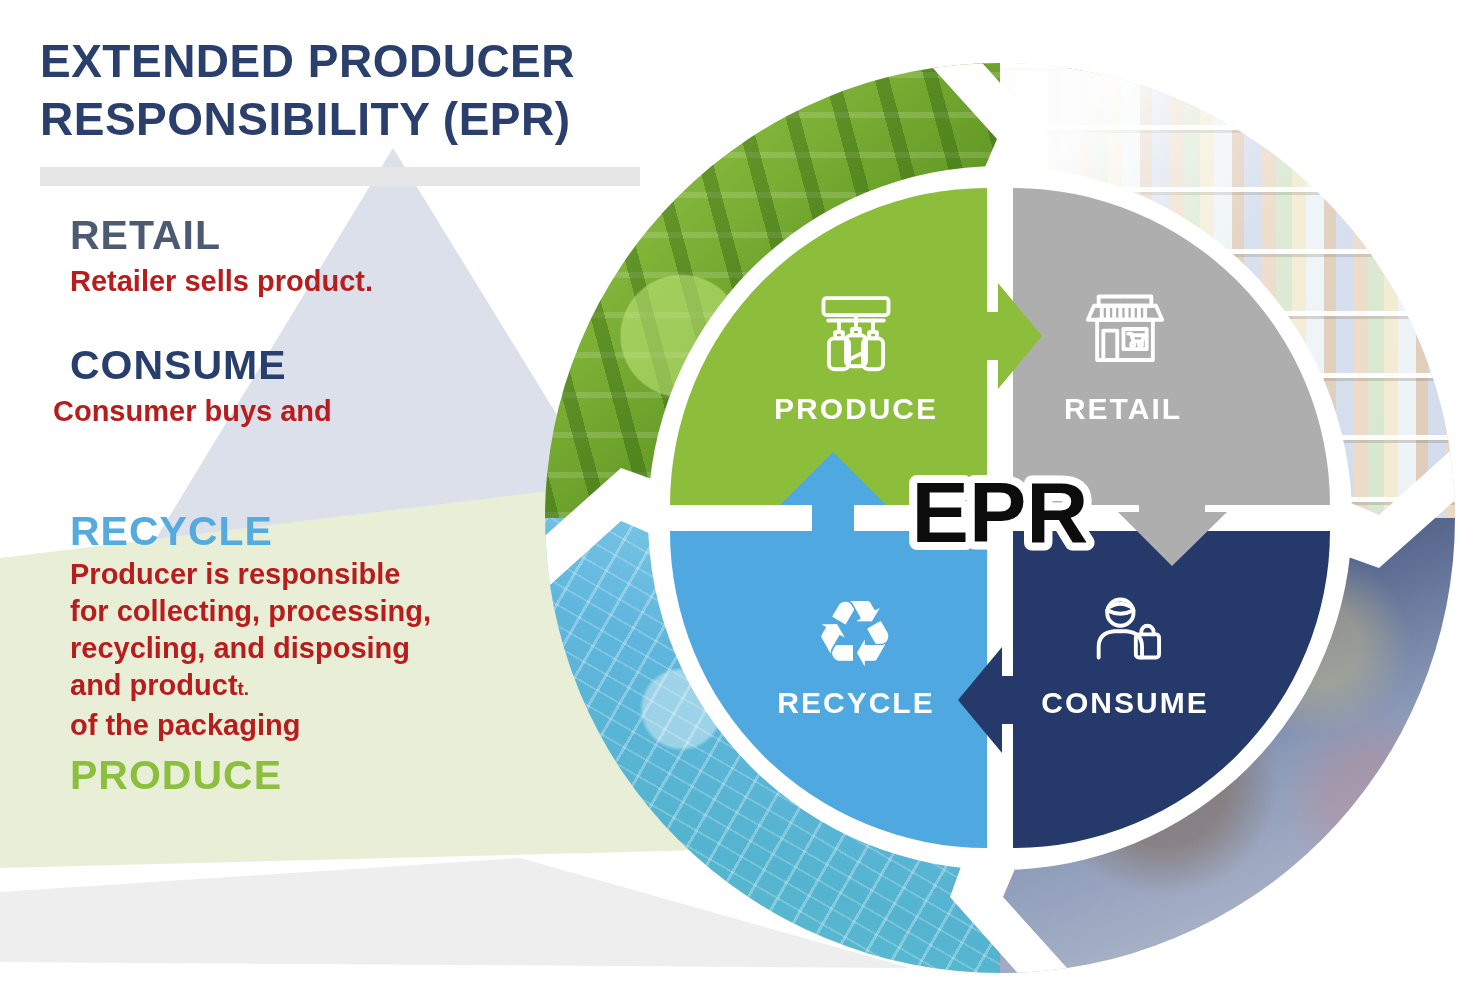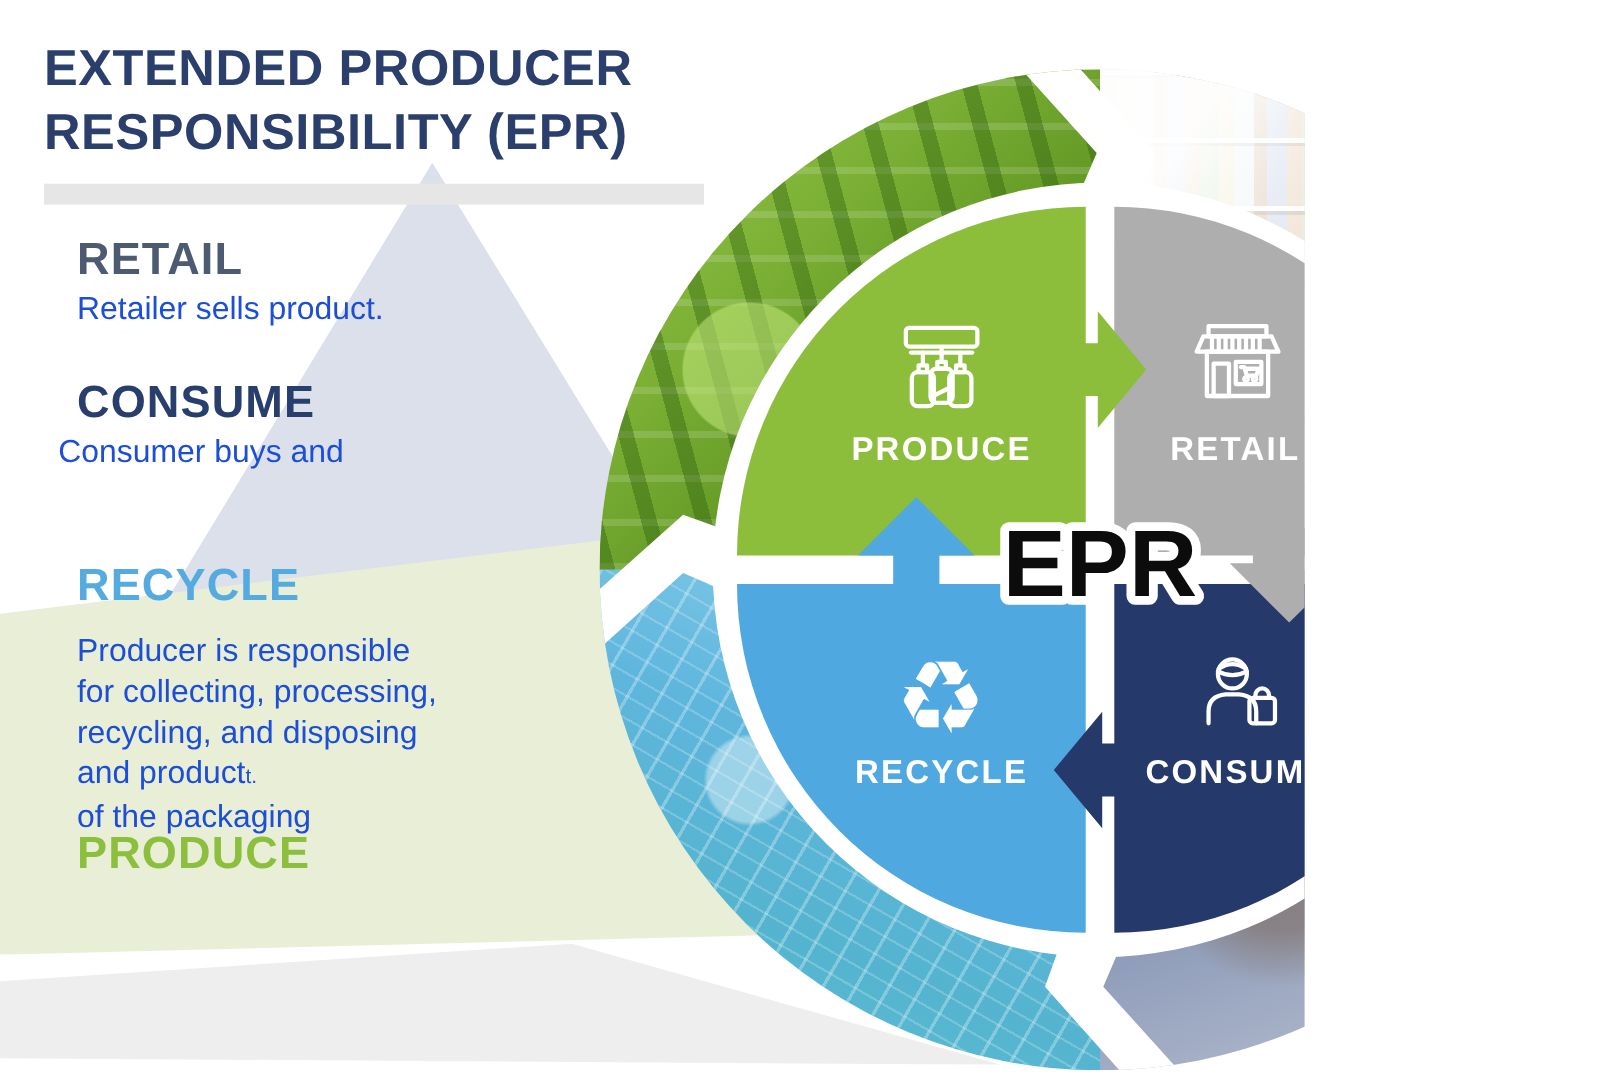--- a/index.html
+++ b/index.html
@@ -1,30 +1,30 @@
 <!DOCTYPE html>
 <html><head>
 <meta charset="utf-8">
 <style>
   html,body{margin:0;padding:0;background:#fff;}
   #canvas{
-    position:relative;width:1186px;height:982px;overflow:hidden;background:#fff;
+    position:relative;width:1474px;height:982px;overflow:hidden;background:#fff;
     font-family:"Liberation Sans",sans-serif;
   }
   .abs{position:absolute;}
   
   .bg-shape{position:absolute;inset:0;}
   #bg-triangle{background:#dce0ea;clip-path:polygon(393px 148px,55px 705px,735px 705px);}
   #bg-band-green{background:#e9efd7;clip-path:polygon(0 558px,900px 448px,900px 845px,0 868px);}
   #bg-band-gray{background:#eeeeee;clip-path:polygon(0 892px,520px 858px,910px 968px,0 962px);}
   
   #title{left:40px;top:32px;font-size:46px;line-height:58px;font-weight:800;letter-spacing:.5px;}
   #title-underline{left:40px;top:167px;width:600px;height:19px;background:#e6e6e6;}
   .section-h{font-size:41px;font-weight:800;letter-spacing:1px;}
-  .section-body{font-size:29px;line-height:38px;font-weight:400;color:#1d4ed8;}
+  .section-body{font-size:29px;line-height:38px;font-weight:700;color:#b91c1c;}
   .tiny{font-size:19px;}
   
   #ring{left:545px;top:63px;width:910px;height:910px;border-radius:50%;overflow:hidden;}
   .quarter{position:absolute;width:455px;height:455px;}
   #ring-photo-produce{left:0;top:0;background:
     radial-gradient(circle at 30% 60%, rgba(195,232,125,.55) 0 60px, transparent 62px),
     repeating-linear-gradient(75deg, rgba(35,85,8,.35) 0 14px, transparent 14px 48px),
     repeating-linear-gradient(0deg, rgba(255,255,255,.14) 0 6px, transparent 6px 40px),
     linear-gradient(135deg,#9ccb52 0%,#7db136 35%,#5e9422 65%,#86bb41 100%);}
   #ring-photo-retail{right:0;top:0;background:
@@ -78,21 +78,21 @@
   <div class="abs section-body" style="left:70px;top:262px;">
     <div>Retailer sells product.</div>
   </div>
 
   <div class="abs section-h" style="left: 70px; top: 342px; color: rgb(40, 63, 109);">CONSUME</div>
   <div class="abs section-body" style="left:53px;top:392px;text-align:right;">
     <div>Consumer buys and</div>
   </div>
 
   <div class="abs section-h" style="left: 70px; top: 508px; color: rgb(85, 171, 224);">RECYCLE</div>
-  <div class="abs section-body" style="left:70px;top:556px;line-height:37px;margin-top:18px;">
+  <div class="abs section-body" style="left:70px;top:556px;line-height:37px;">
     <div>Producer is responsible</div>
     <div>for collecting, processing,</div>
     <div>recycling, and disposing</div>
     <div><span>and product</span><span class="tiny">t.</span></div>
     <div>of the packaging</div>
   </div>
 
   <div class="abs section-h" style="left: 70px; top: 752px; color: rgb(140, 191, 62);">PRODUCE</div>
 
   <div class="abs" id="ring">

